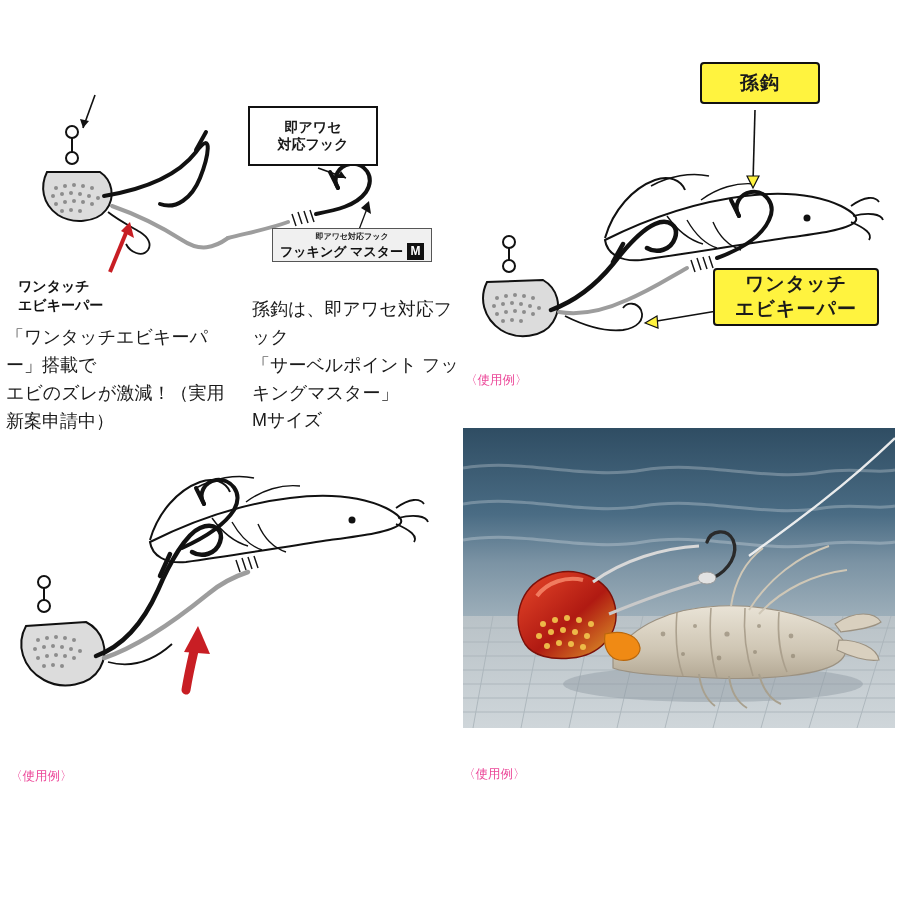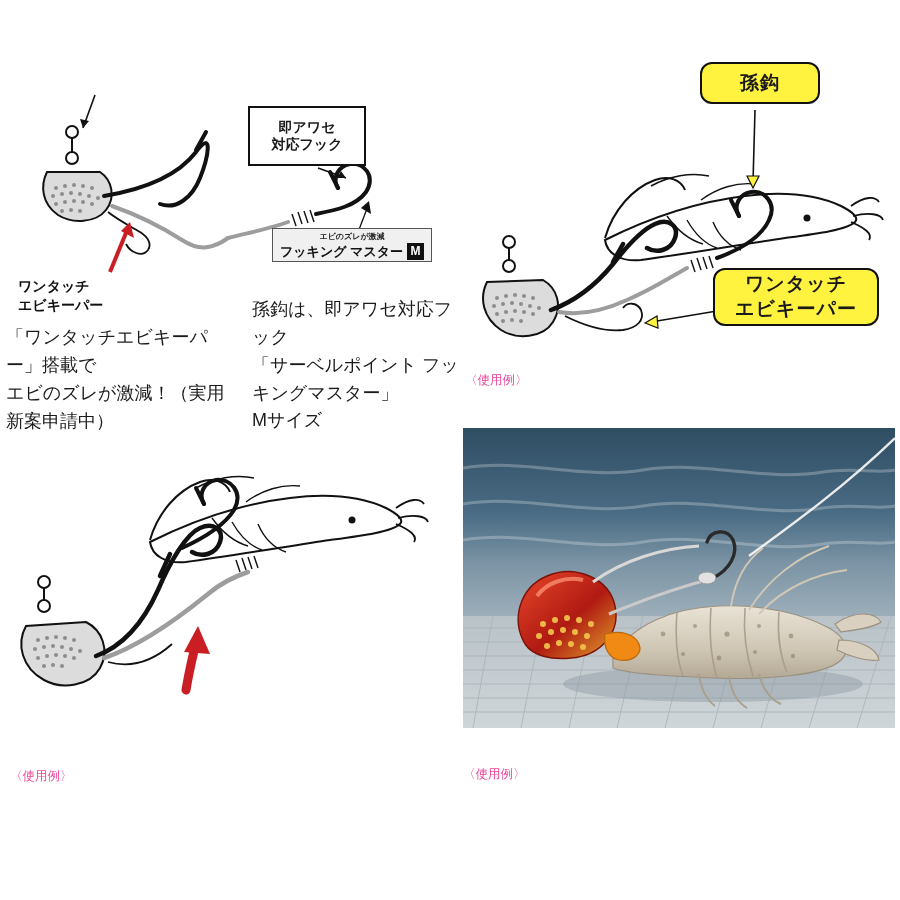--- a/index.html
+++ b/index.html
@@ -24,21 +24,21 @@
     font-size:14px;
     font-weight:bold;
     line-height:1.25;
     padding:4px 8px;
     white-space:pre-line;
     box-sizing:border-box;
   }
   .callout.yellow{
     background:#fff33f;
     border:2px solid #111;
-    border-radius:12px;
+    border-radius:4px;
     font-size:19px;
     letter-spacing:1px;
     text-align:center;
     padding:6px 14px;
   }
   .caption{
     position:absolute;
     font-size:18px;
     line-height:1.55;
     color:#1a1a1a;
@@ -146,37 +146,37 @@
       <polygon points="346,178 337,178 341,171" fill="#111"></polygon>
 
       <path d="M110,272 L128,228" stroke="#c81e24" stroke-width="4" fill="none"></path>
       <polygon points="130,222 134,238 121,231" fill="#c81e24"></polygon>
 
       <path d="M352,248 L368,206" stroke="#111" stroke-width="1.3" fill="none"></path>
       <polygon points="369,201 371,214 361,208" fill="#111"></polygon>
     </svg>
 
 
-    <div class="callout" style="left:248px;top:106px;width:118px;height:60px;display:flex;align-items:center;justify-content:center;text-align:center;">
+    <div class="callout" style="left:248px;top:106px;width:130px;height:60px;display:flex;align-items:center;justify-content:center;text-align:center;">
       <span>即アワセ
 対応フック</span>
     </div>
 
     <div class="label-red" style="left:18px;top:258px;width:180px;">
       <span>ワンタッチ
 エビキーパー</span>
     </div>
 
     <div class="caption" style="left:6px;top:296px;width:230px;">
       <span>「ワンタッチエビキーパー」搭載で
 エビのズレが激減！（実用新案申請中）</span>
     </div>
 
     <div class="hook-badge" style="left:272px;top:228px;width:160px;height:34px;">
-      <span class="small">エビのズレが激減</span>
+      <span class="small">即アワセ対応フック</span>
       <span class="main">フッキング マスター</span><span class="mbox">M</span>
     </div>
 
     <div class="caption" style="left:252px;top:268px;width:210px;">
       <span>孫鈎は、即アワセ対応フック
 「サーベルポイント フッキングマスター」
 Mサイズ</span>
     </div>
   </div>
 

